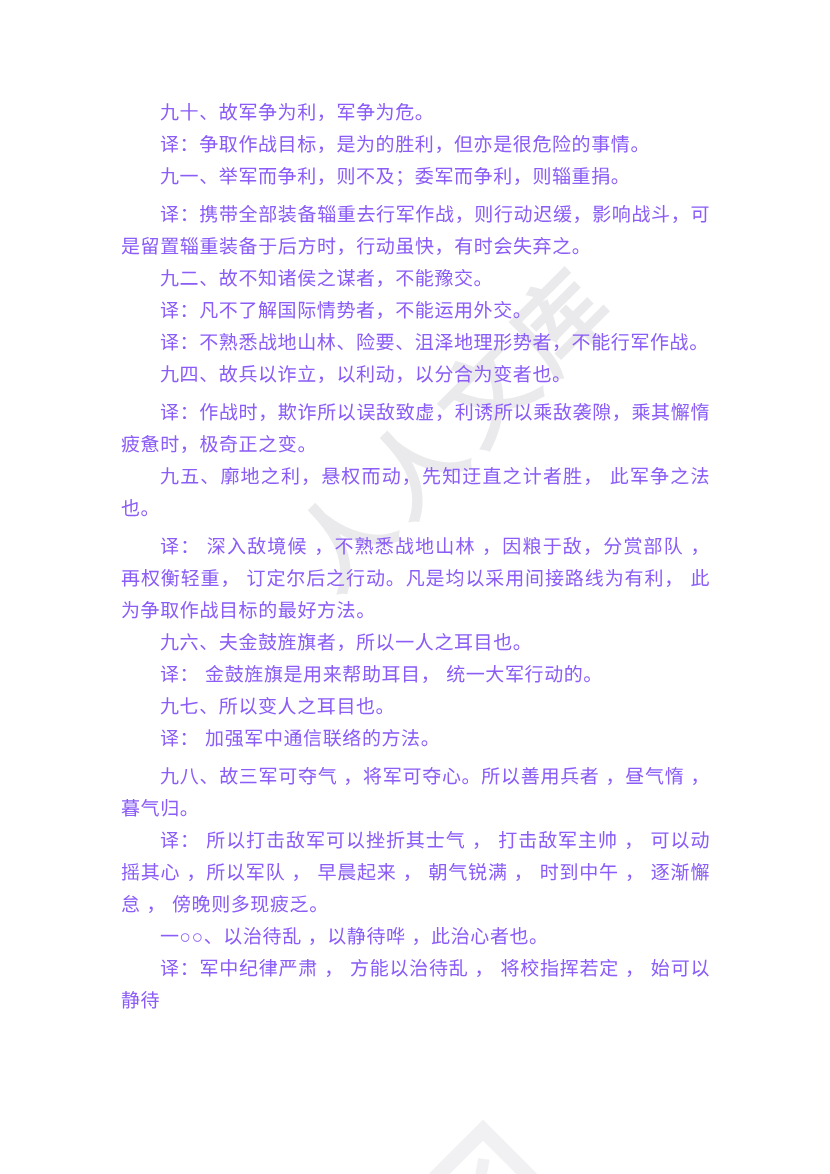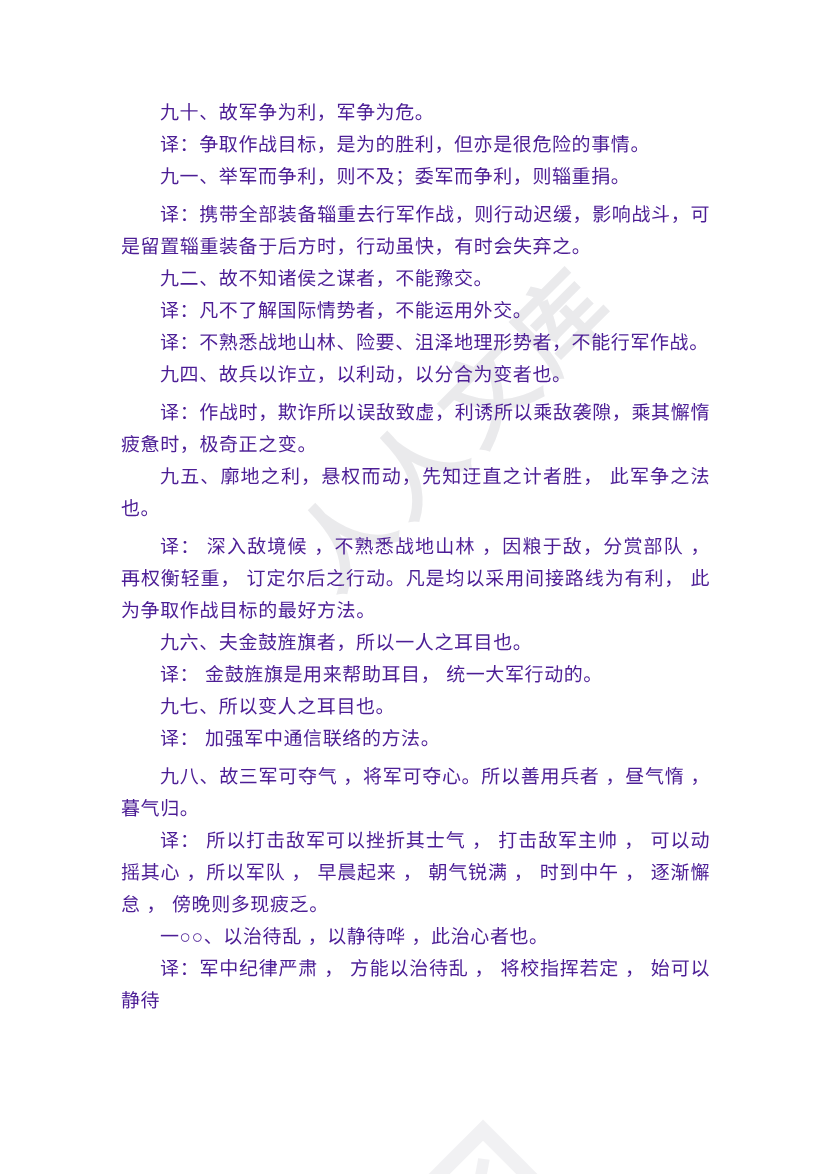--- a/index.html
+++ b/index.html
@@ -16,21 +16,21 @@
     overflow: hidden;
     font-family: "Liberation Sans", "DejaVu Sans", sans-serif;
   }
   .content {
     position: relative;
     z-index: 2;
     padding: 97px 120px 0 121px;
   }
   .para {
     margin: 0;
-    color: #4c1d95;
+    color: #8b5cf6;
     font-size: 19px;
     line-height: 32px;
     letter-spacing: 0.6px;
     text-indent: 39px;
     text-align: justify;
     text-justify: inter-character;
     word-break: break-all;
   }
   .para.gap {
     margin-top: 6px;

